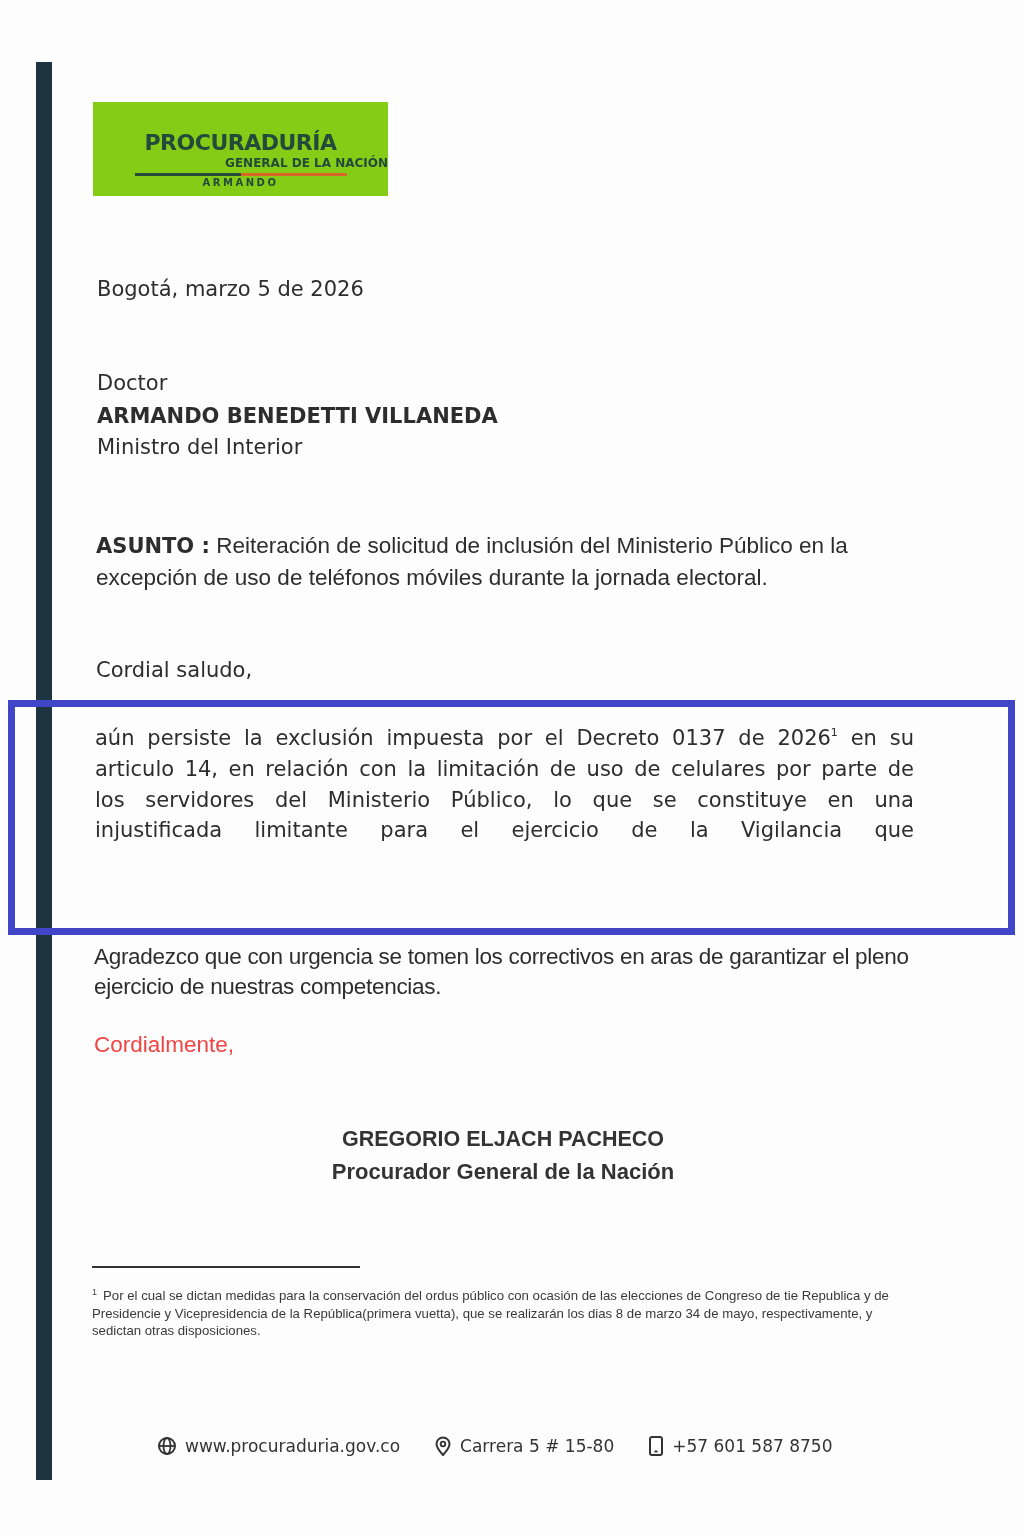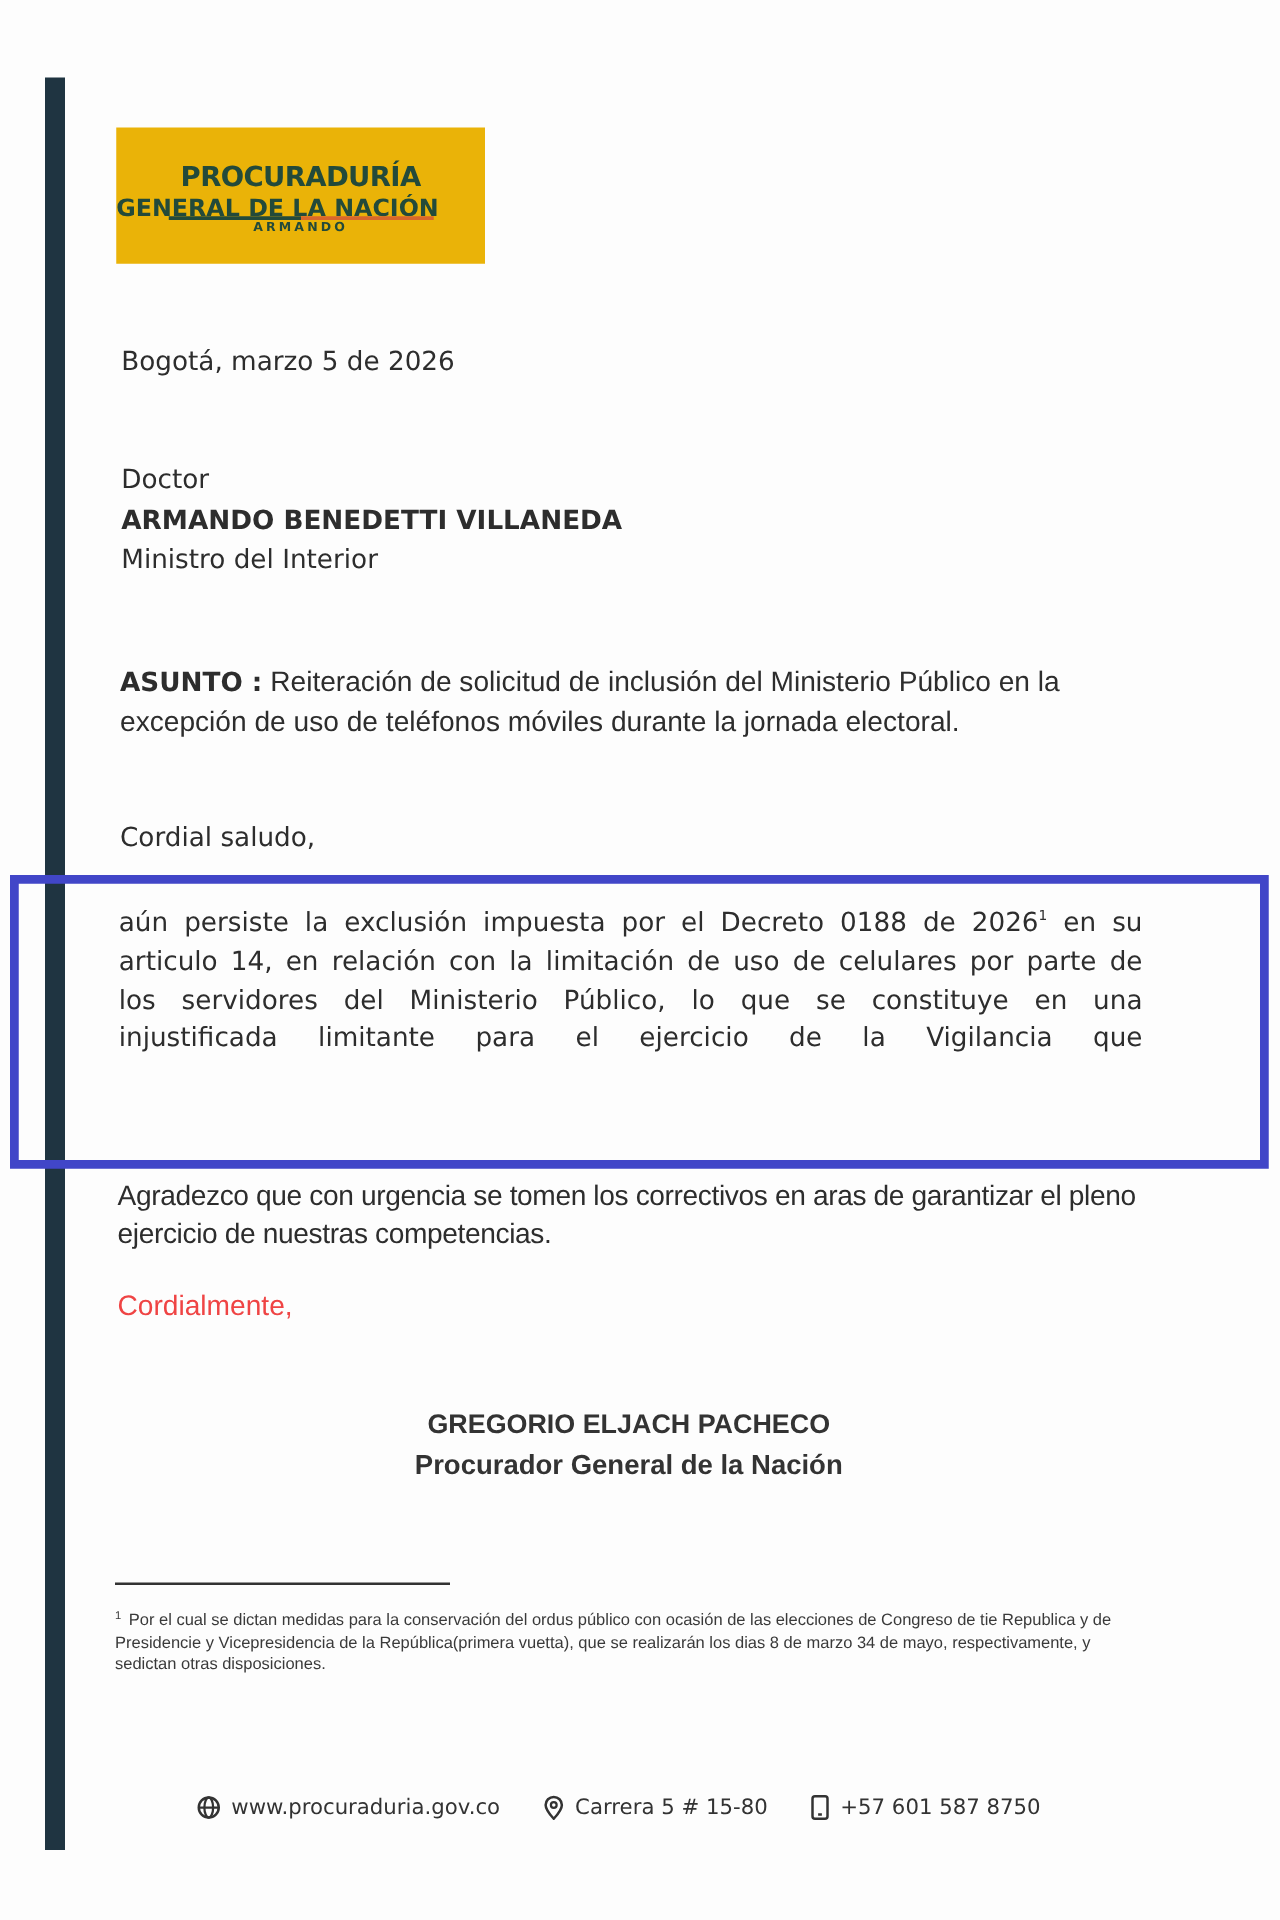--- a/index.html
+++ b/index.html
@@ -21,45 +21,45 @@
       top: 62px;
       width: 16px;
       height: 1418px;
       background: #1f3441;
     }
     .logo {
       position: absolute;
       left: 93px;
       top: 102px;
       width: 295px;
-      height: 109px;
-      background: #eab308;
+      height: 94px;
+      background: #84cc16;
       box-sizing: border-box;
     }
     .logo-line1 {
       position: absolute;
       left: 0;
       width: 100%;
       top: 28px;
       text-align: center;
       font-family: "DejaVu Sans", sans-serif;
       font-weight: bold;
       font-size: 22px;
       letter-spacing: -0.5px;
       color: #234a3a;
     }
     .logo-line2 {
       position: absolute;
       left: 0;
       width: 100%;
       top: 54px;
-      text-align: left;
-      font-family: "DejaVu Sans", sans-serif;
-      font-weight: bold;
-      font-size: 19px;
+      text-align: right;
+      font-family: "DejaVu Sans", sans-serif;
+      font-weight: bold;
+      font-size: 12px;
       color: #234a3a;
     }
     .logo-rule {
       position: absolute;
       top: 71px;
       left: 42px;
       width: 212px;
       height: 3px;
       background: linear-gradient(to right, #234a3a 0%, #234a3a 50%, #d8672c 50%, #d8672c 100%);
     }
@@ -235,21 +235,21 @@
 <div class="subject">
   <b>ASUNTO :</b>
   <span>Reiteración de solicitud de inclusión del Ministerio Público  en la excepción de uso de teléfonos móviles durante la jornada electoral.</span>
 </div>
 
 <div class="text greeting">Cordial saludo,</div>
 
 <div class="highlight-box"></div>
 
 <div class="body-para">
-  <span class="line"><span>aún persiste la exclusión impuesta por el Decreto 0188 de 2026</span><sup class="ref">1</sup><span> en su</span></span>
+  <span class="line"><span>aún persiste la exclusión impuesta por el Decreto 0137 de 2026</span><sup class="ref">1</sup><span> en su</span></span>
   <span class="line">articulo 14, en relación con la limitación de uso de celulares por parte de</span>
   <span class="line">los servidores del Ministerio Público, lo que se constituye en una</span>
   <span class="line">injustificada limitante para el ejercicio de la Vigilancia que</span>
 </div>
 
 <div class="closing-para">Agradezco que con urgencia se tomen los correctivos en aras de garantizar el pleno ejercicio de nuestras competencias.</div>
 
 <div class="farewell">Cordialmente,</div>
 
 <div class="signer-name">GREGORIO ELJACH PACHECO</div>

